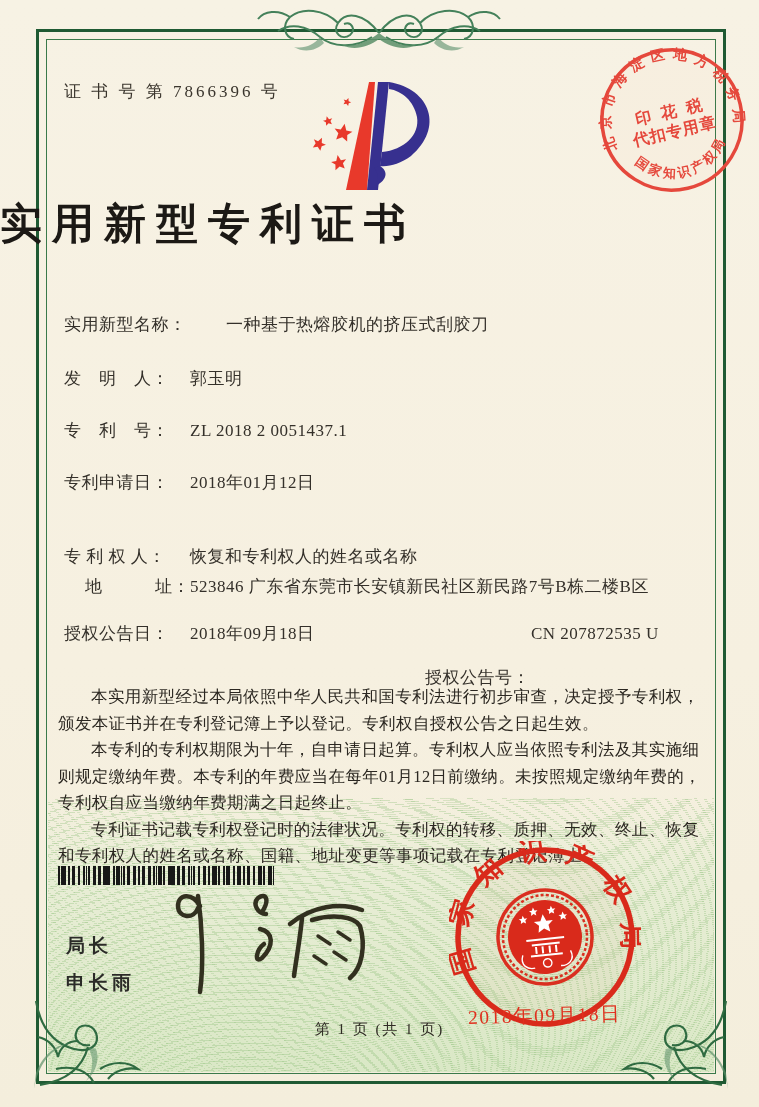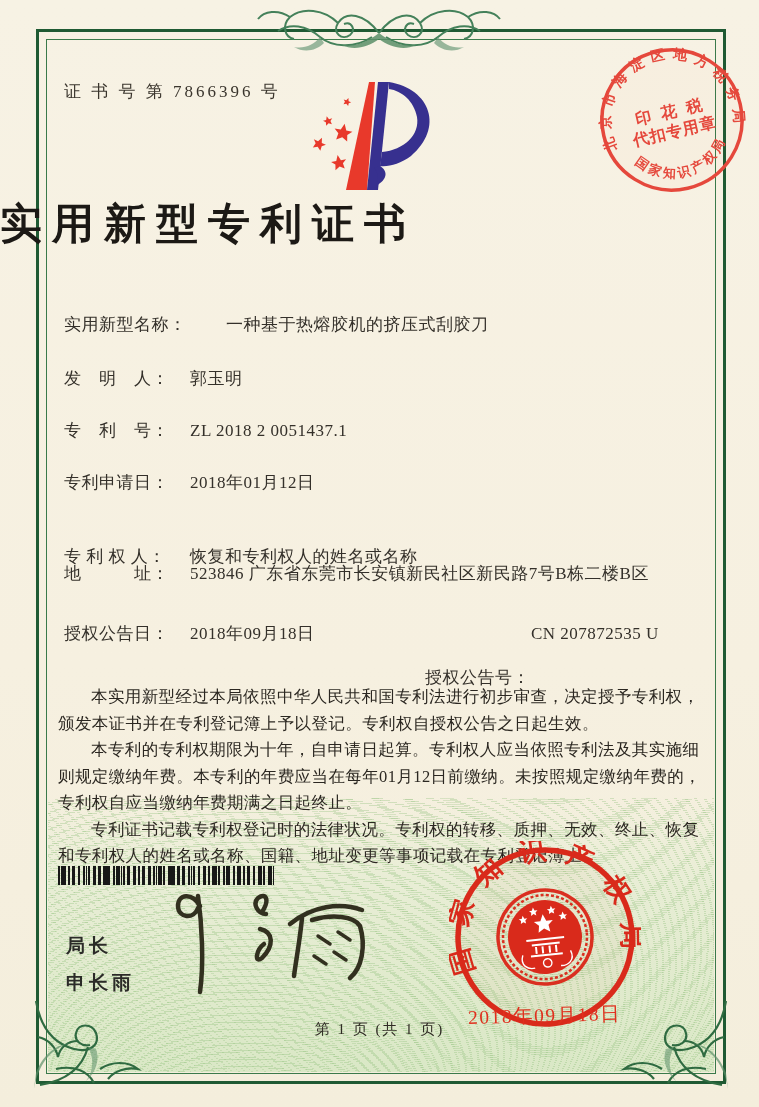--- a/index.html
+++ b/index.html
@@ -125,21 +125,21 @@
   <span class="fvalue">ZL 2018 2 0051437.1</span>
 </div>
 <div class="abs field" style="top:470px;">
   <span class="flabel">专利申请日：</span>
   <span class="fvalue">2018年01月12日</span>
 </div>
 <div class="abs field" style="top:522px;margin-top:22px;">
   <span class="flabel">专 利 权 人：</span>
   <span class="fvalue">恢复和专利权人的姓名或名称</span>
 </div>
-<div class="abs field" style="top:561px;">
+<div class="abs field" style="top:574px;text-align:right;">
   <span class="flabel">地　　　址：</span>
   <span class="fvalue">523846 广东省东莞市长安镇新民社区新民路7号B栋二楼B区</span>
 </div>
 <div class="abs field" style="top:621px;">
   <span class="flabel">授权公告日：</span>
   <span class="fvalue">2018年09月18日</span>
 </div>
 <div class="abs field grant-no-field" style="top:621px;">
   <span class="flabel">授权公告号：</span>
   <span class="fvalue">CN 207872535 U</span>

